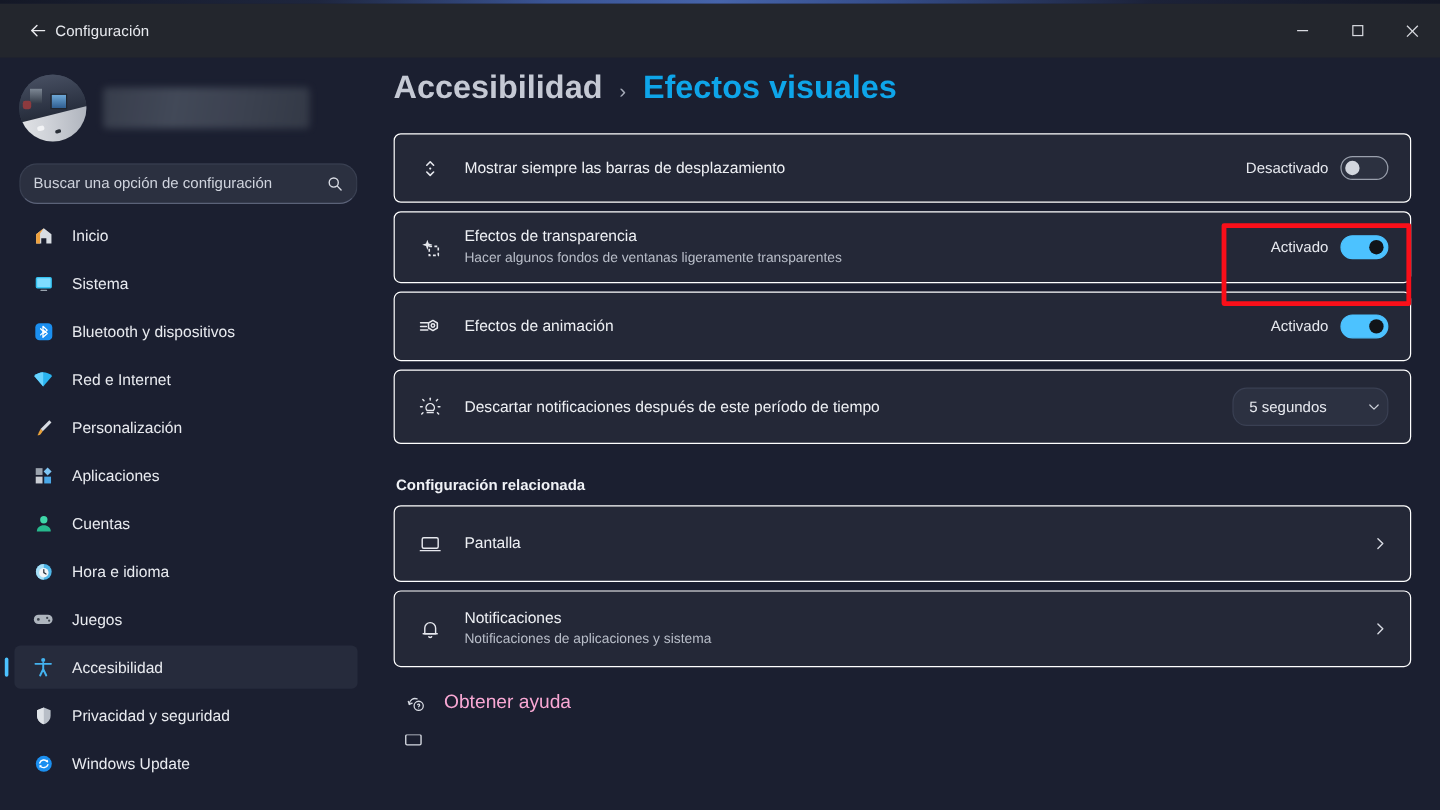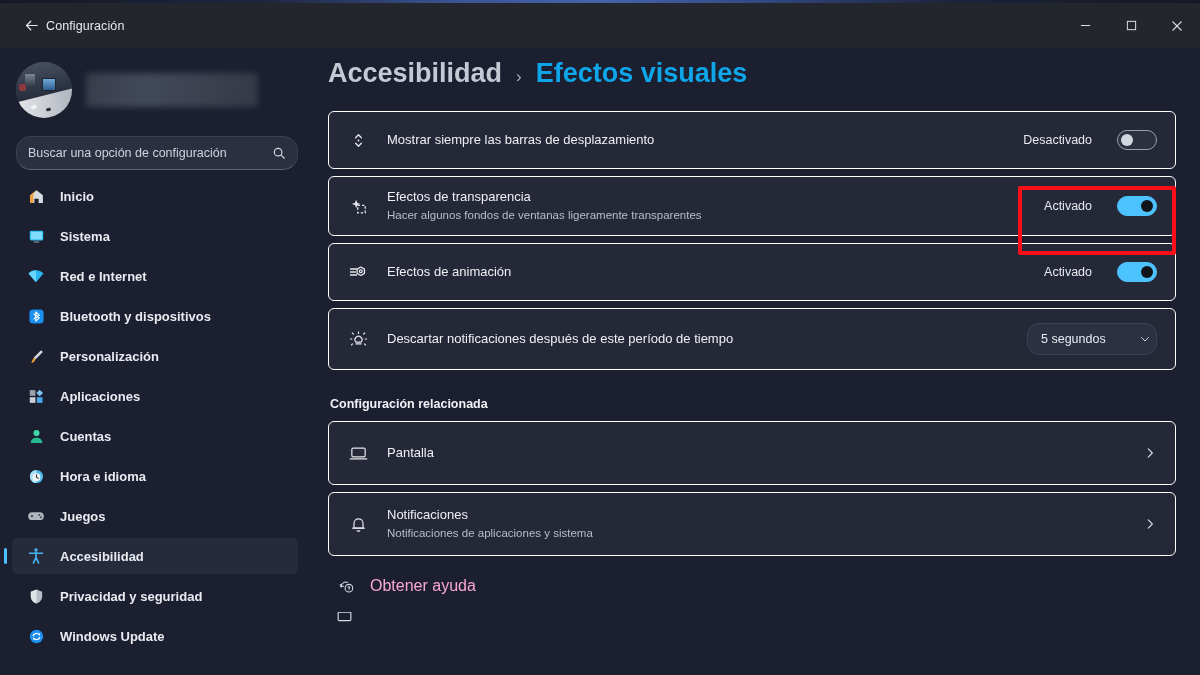--- a/index.html
+++ b/index.html
@@ -150,21 +150,21 @@
     background: transparent;
     border: none;
     outline: none;
     color: #dfe2ea;
     font-size: 12.5px;
     font-family: "Liberation Sans", sans-serif;
   }
   .searchbox input::placeholder { color: #cfd3dd; }
   .search-icon { color: #d7dae2; display: flex; }
 
-  .nav { margin-top: 4px; padding: 0 22px 0 12px; font-weight: bold; }
+  .nav { margin-top: 4px; padding: 0 22px 0 12px; }
   .nav-item {
     position: relative;
     display: flex;
     align-items: center;
     gap: 14px;
     height: 36px;
     margin-bottom: 4px;
     padding-left: 14px;
     border-radius: 5px;
     color: #e9ebf0;
@@ -240,21 +240,21 @@
   }
   .card-sub {
     font-size: 11.5px;
     color: #b9bec9;
     margin-top: 2px;
     line-height: 1.35;
   }
   .card-right {
     display: flex;
     align-items: center;
-    gap: 25px;
+    gap: 10px;
     margin-left: 14px;
     justify-content: center;
   }
   .toggle-label {
     font-size: 12.5px;
     color: #e7e9ef;
   }
 
   .toggle {
     width: 40px; height: 20px;
@@ -428,37 +428,37 @@
                 <rect x="2.5" y="4" width="19" height="13.5" rx="2" fill="#35c3f2"></rect>
                 <rect x="4.2" y="5.6" width="15.6" height="10.3" rx="1" fill="#7fdcff"></rect>
                 <rect x="8" y="19" width="8" height="1.6" rx=".8" fill="#9aa3ae"></rect>
               </svg>
           </span>
           <span>Sistema</span>
         </div>
 
         <div class="nav-item">
           <span class="nav-ic">
+            <svg width="17" height="17" viewBox="0 0 24 24">
+                <rect x="2" y="2" width="20" height="20" rx="5" fill="#1b8ff0"></rect>
+                <path d="M11 5.5 16 10l-5 4.5V5.5zM11 9.5 16 14l-5 4.5V9.5z" fill="none" stroke="#fff" stroke-width="1.5" stroke-linejoin="round"></path>
+                <path d="M8.2 8.4 11 11m0 2 -2.8 2.6" stroke="#fff" stroke-width="1.5" stroke-linecap="round"></path>
+              </svg>
+          </span>
+          <span>Bluetooth y dispositivos</span>
+        </div>
+
+        <div class="nav-item">
+          <span class="nav-ic">
             <svg width="18" height="18" viewBox="0 0 24 24">
                 <path d="M2 8.5C5 5.8 8.4 4.4 12 4.4s7 1.4 10 4.1L12 20.2z" fill="#2ab4f0"></path>
                 <path d="M2 8.5C5 5.8 8.4 4.4 12 4.4v15.8z" fill="#67d3ff"></path>
               </svg>
           </span>
           <span>Red e Internet</span>
-        </div>
-
-        <div class="nav-item">
-          <span class="nav-ic">
-            <svg width="17" height="17" viewBox="0 0 24 24">
-                <rect x="2" y="2" width="20" height="20" rx="5" fill="#1b8ff0"></rect>
-                <path d="M11 5.5 16 10l-5 4.5V5.5zM11 9.5 16 14l-5 4.5V9.5z" fill="none" stroke="#fff" stroke-width="1.5" stroke-linejoin="round"></path>
-                <path d="M8.2 8.4 11 11m0 2 -2.8 2.6" stroke="#fff" stroke-width="1.5" stroke-linecap="round"></path>
-              </svg>
-          </span>
-          <span>Bluetooth y dispositivos</span>
         </div>
 
         <div class="nav-item">
           <span class="nav-ic">
             <svg width="17" height="17" viewBox="0 0 24 24">
                 <path d="M18.5 3.2 21 5.7 10.8 16 8.2 13.4z" fill="#d7dbe2"></path>
                 <path d="M8.2 13.4 10.8 16l-2.1 2.9c-1 1.3-2.6 2-4.2 1.8.9-1 1.3-1.9 1.4-3z" fill="#e8a23a"></path>
               </svg>
           </span>
           <span>Personalización</span>

